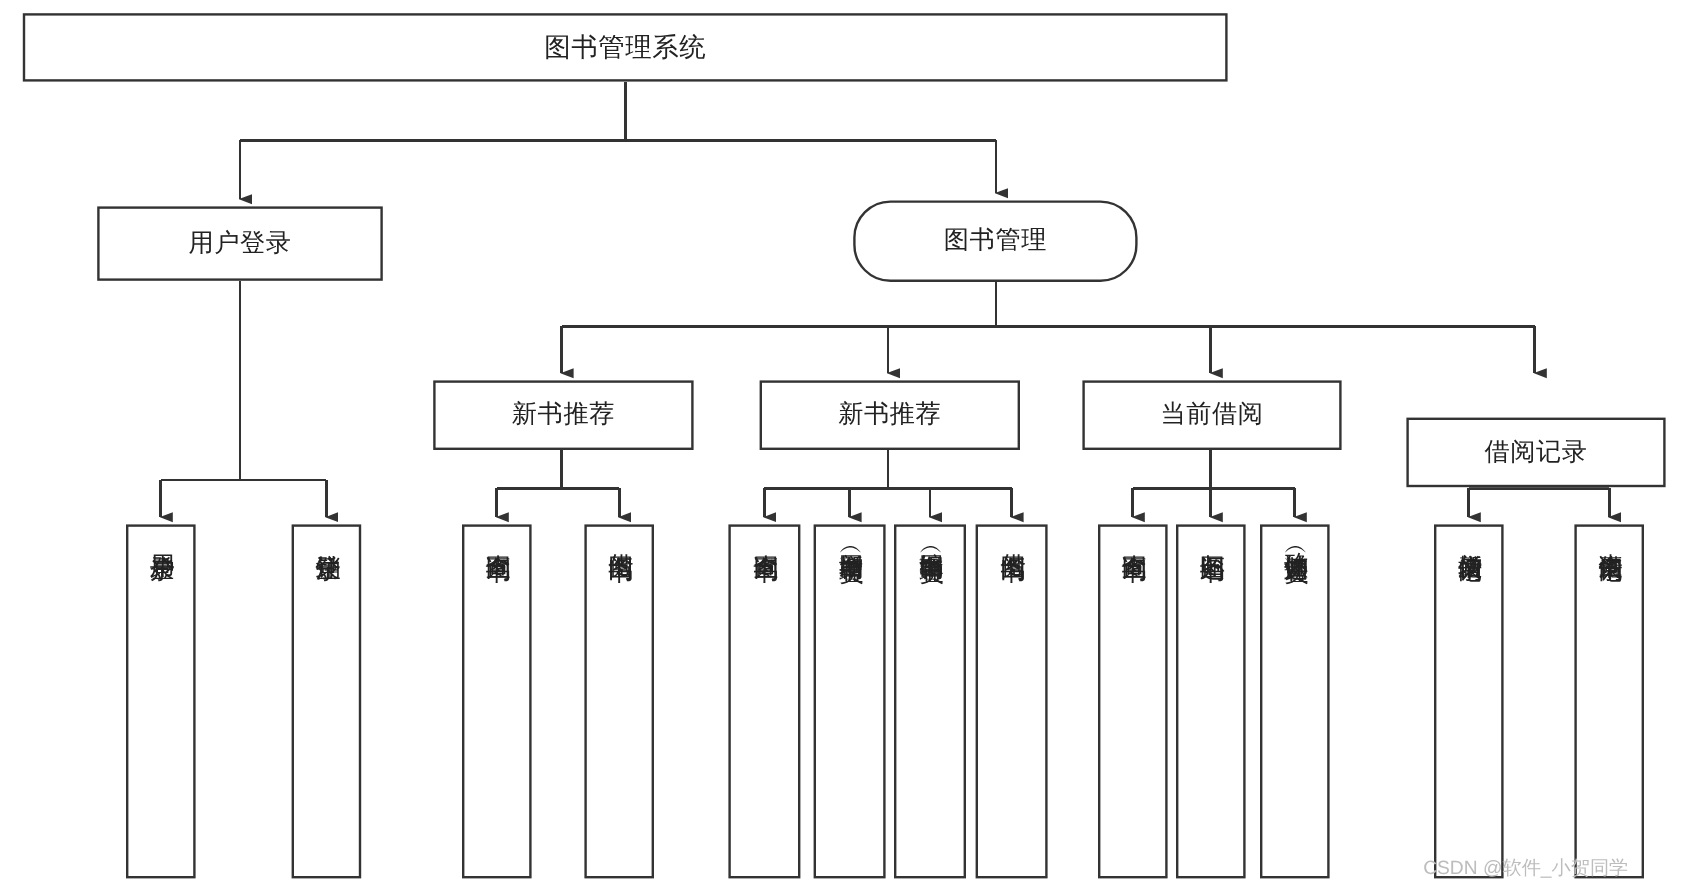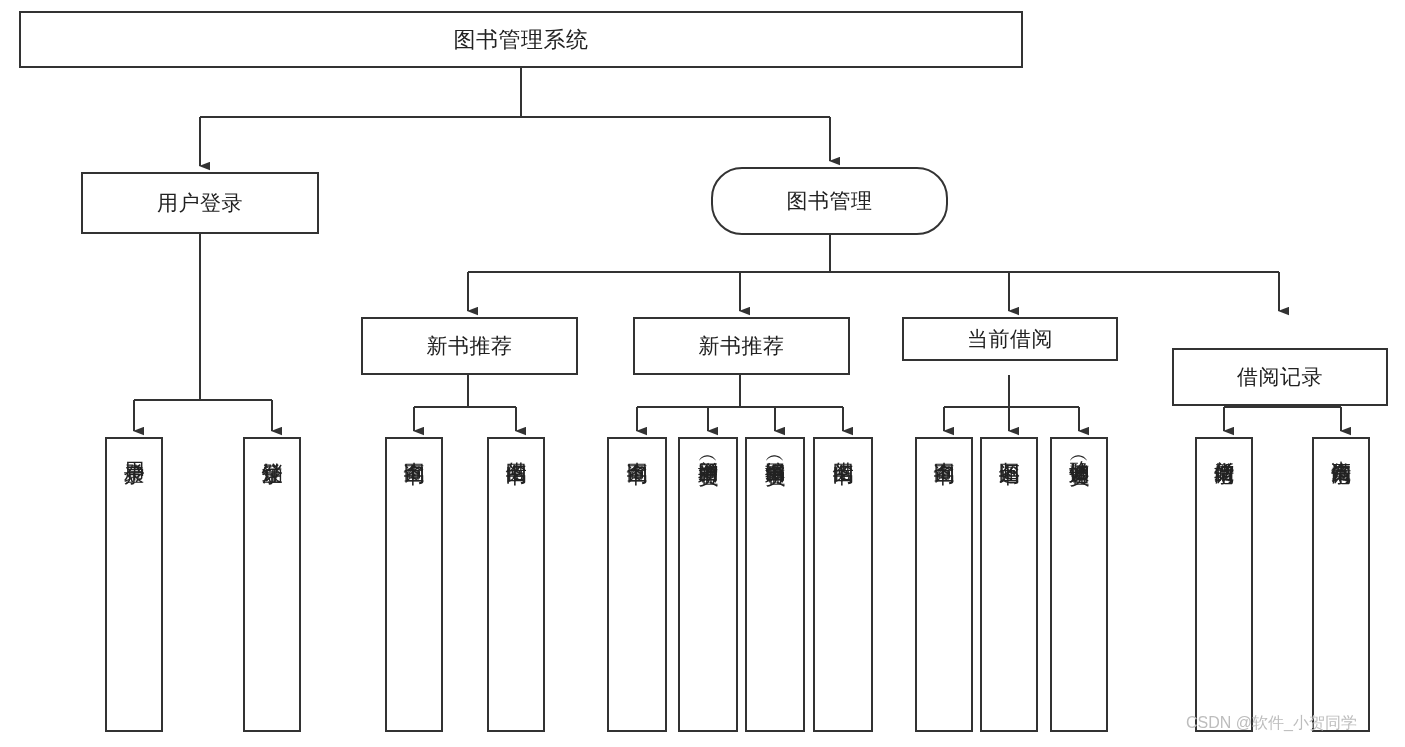--- a/index.html
+++ b/index.html
@@ -145,21 +145,21 @@
   <div class="node h" style="left:711px; top:167px; width:237px; height:68px;border-radius:31px;">
     <span class="cap">图书管理</span>
   </div>
 
   <div class="node h" style="left:361px; top:317px; width:217px; height:58px;">
     <span class="cap">新书推荐</span>
   </div>
   <div class="node h" style="left:633px; top:317px; width:217px; height:58px;">
     <span class="cap">新书推荐</span>
   </div>
-  <div class="node h" style="left:902px; top:317px; width:216px; height:44px;">
+  <div class="node h" style="left:902px; top:317px; width:216px; height:58px;">
     <span class="cap">当前借阅</span>
   </div>
   <div class="node h" style="left:1172px; top:317px; width:216px; height:58px;margin-top:31px;">
     <span class="cap">借阅记录</span>
   </div>
 
   <div class="node v" style="left:105px; top:437px; width:58px; height:295px;">
     <span class="cap">用户登录</span>
   </div>
   <div class="node v" style="left:243px; top:437px; width:58px; height:295px;">

